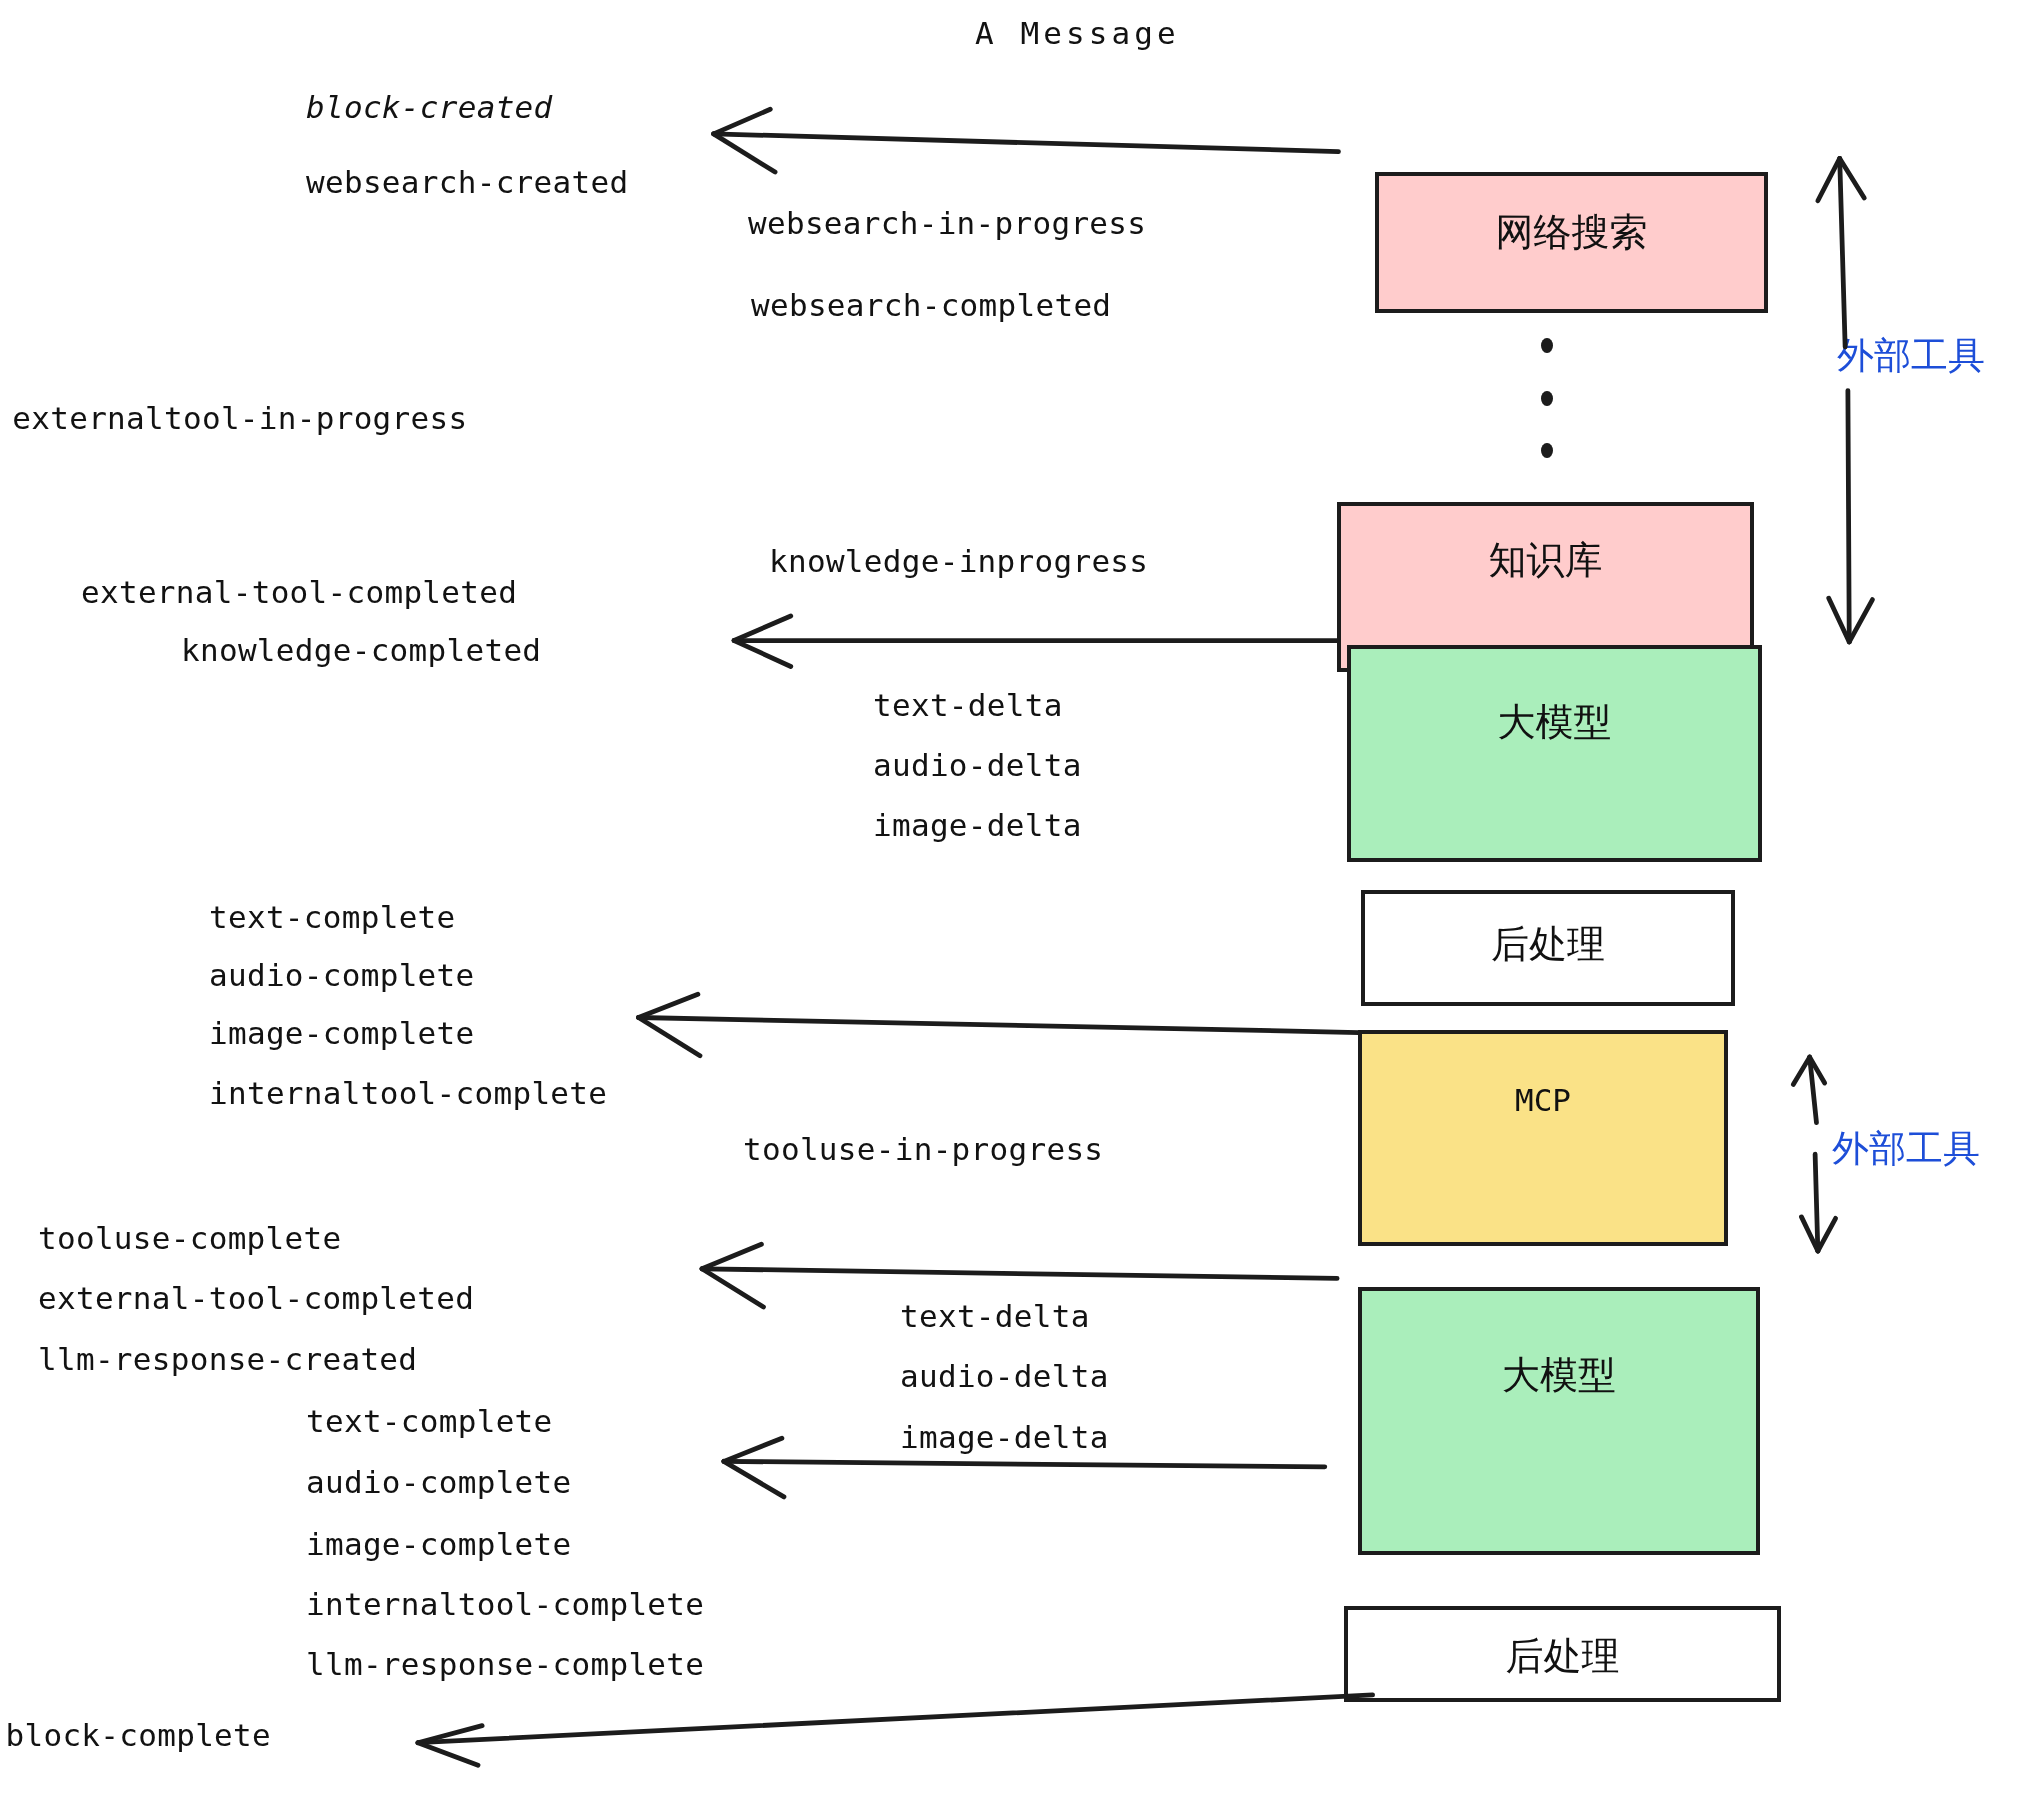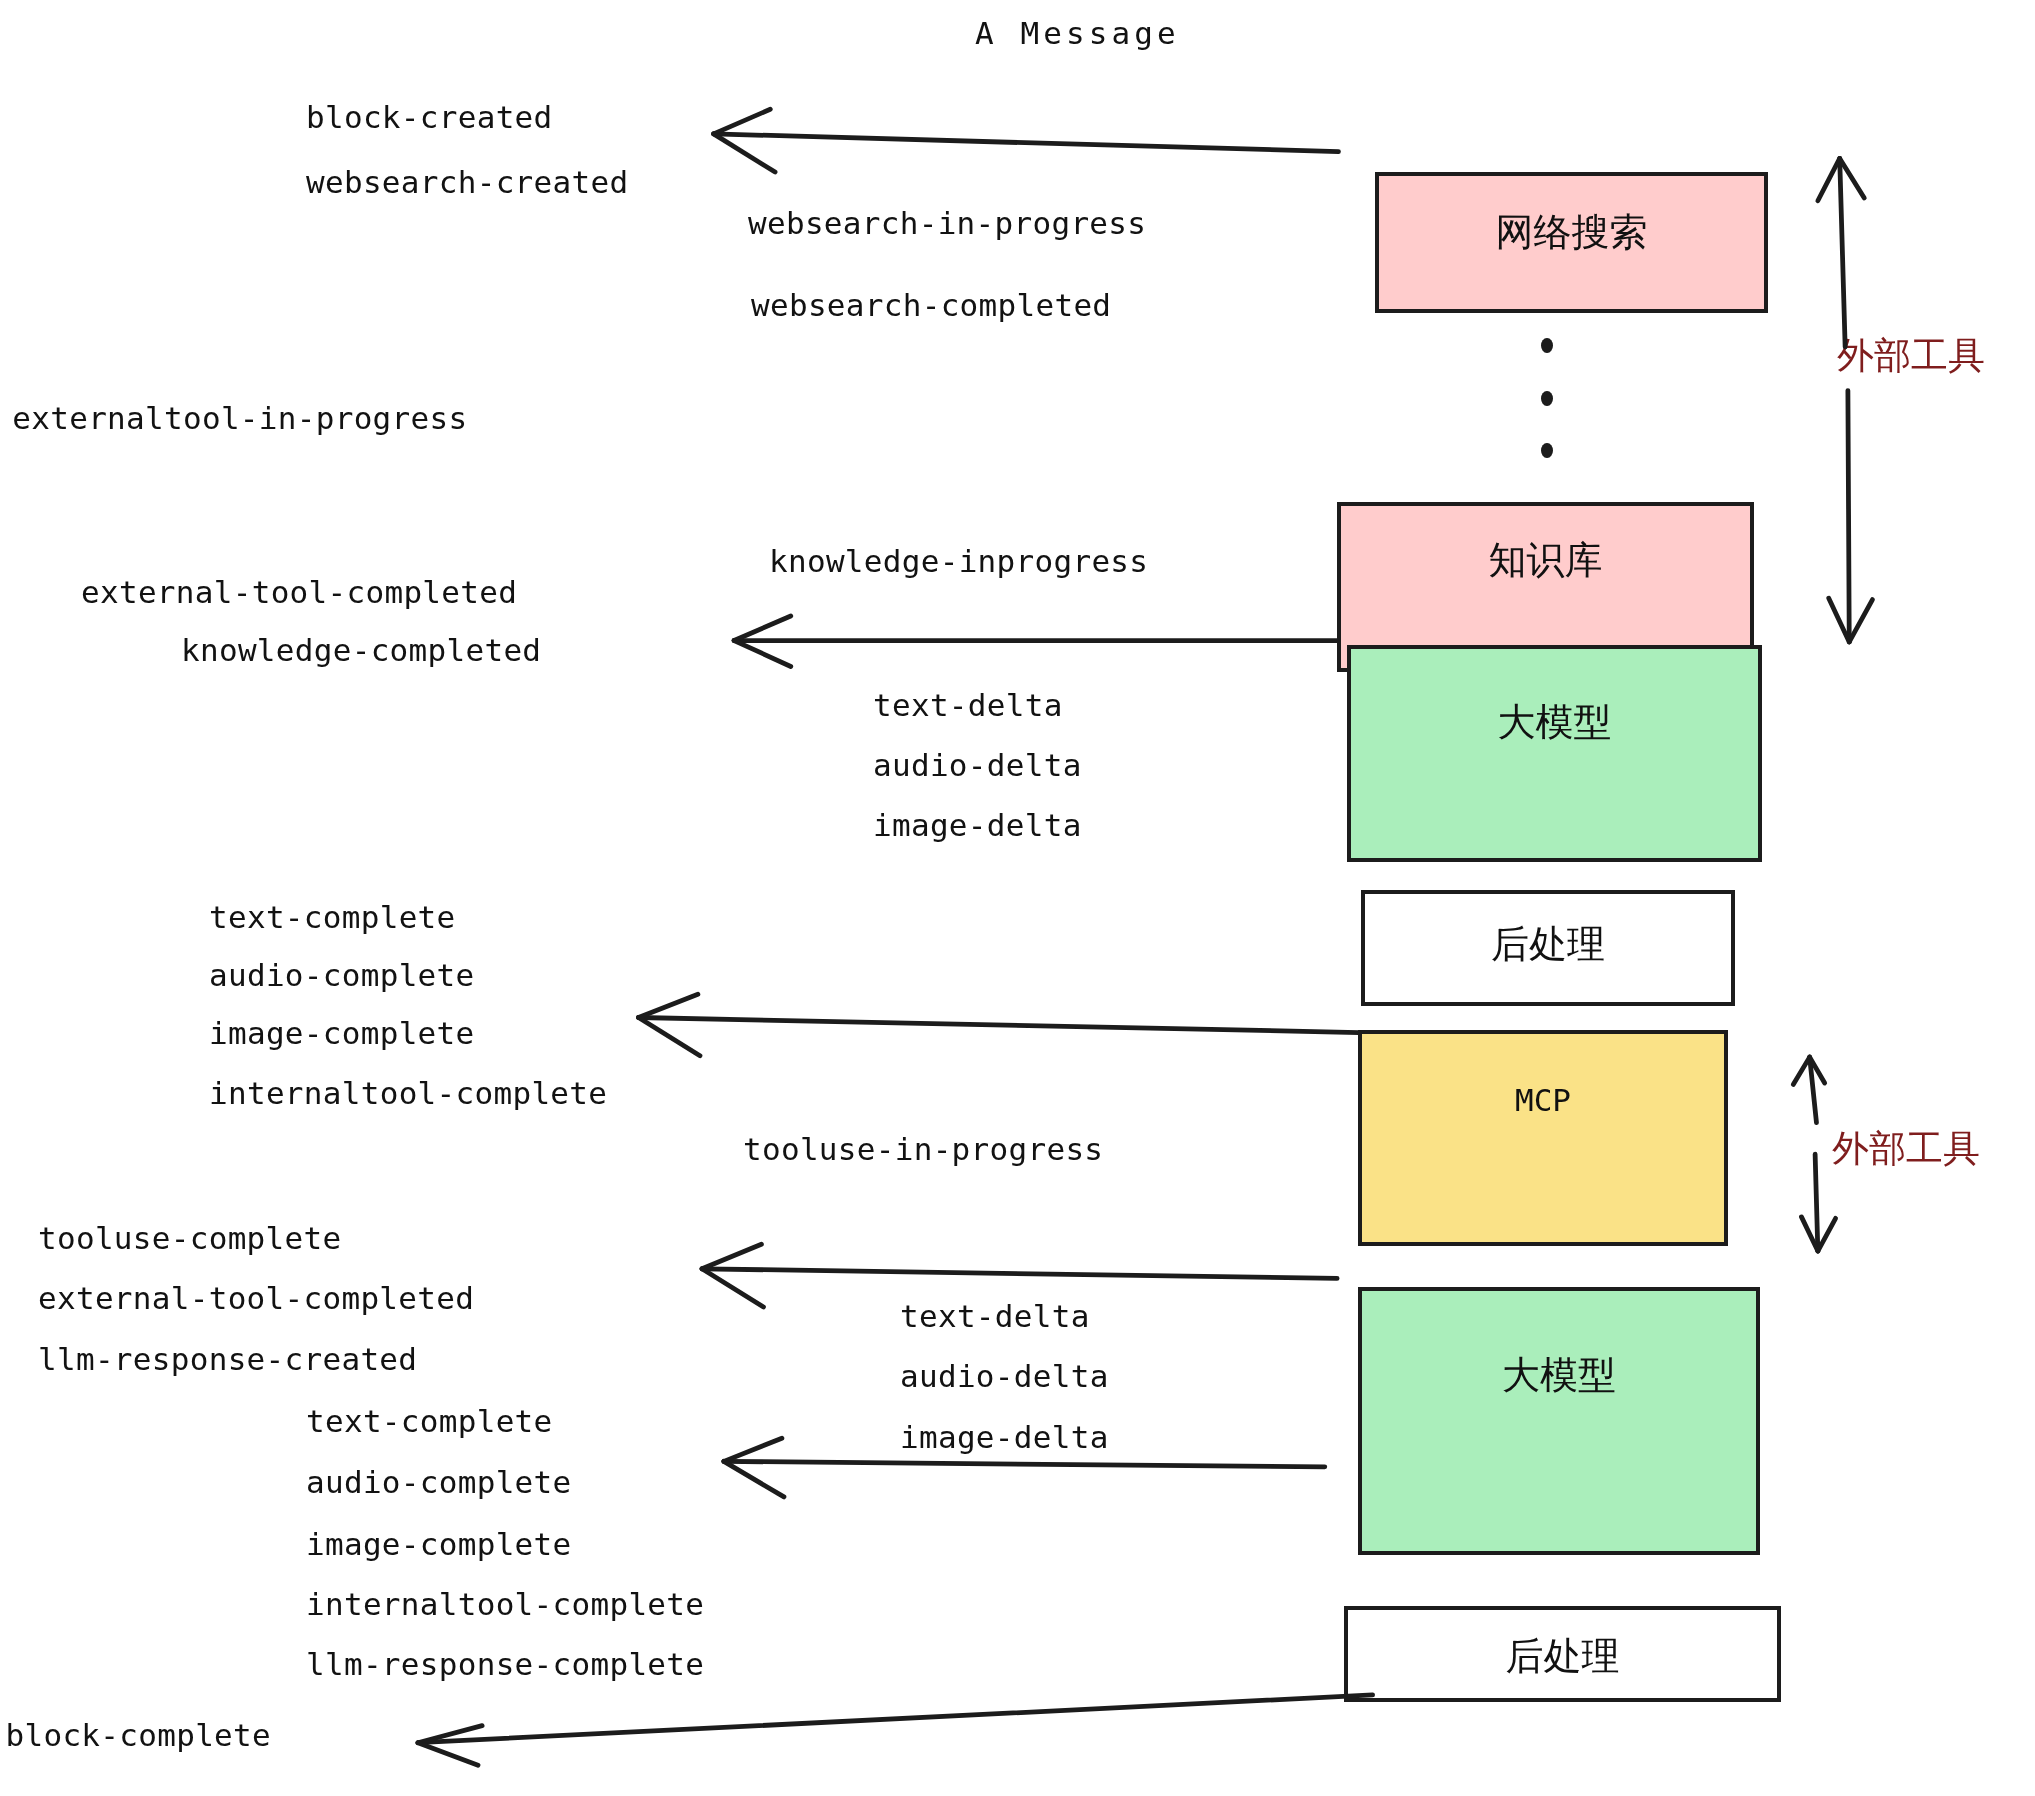--- a/index.html
+++ b/index.html
@@ -46,21 +46,21 @@
   .node.latin {
     font-family: "DejaVu Sans Mono", "Liberation Mono", monospace;
     font-size: 31px;
   }
   .node-label {
     display: block;
   }
   .side-label {
     position: absolute;
     white-space: nowrap;
-    color: #7f1d1d;
+    color: #1d4ed8;
     font-family: "DejaVu Sans", "Liberation Sans", sans-serif;
     font-size: 37px;
   }
   .dots {
     position: absolute;
     display: flex;
     flex-direction: column;
     align-items: center;
     justify-content: space-between;
   }
@@ -110,21 +110,21 @@
       </div>
     </div>
 
   <div class="dots" style="left:1540px; top:338px; width:13.7px; height:120px;">
     <span class="dot"></span>
     <span class="dot"></span>
     <span class="dot"></span>
   </div>
 
   <div id="events-layer">
-      <div class="ev" style="left: 306px; top: 102px;">block-created</div>
+      <div class="ev" style="left: 306px; top: 92px; font-style: italic;">block-created</div>
       <div class="ev" style="left: 306px; top: 167px;">websearch-created</div>
       <div class="ev" style="left: 748px; top: 208px;">websearch-in-progress</div>
       <div class="ev" style="left: 751px; top: 290px;">websearch-completed</div>
       <div class="ev" style="left: 12.3px; top: 403px;">externaltool-in-progress</div>
       <div class="ev" style="left: 769px; top: 546px;">knowledge-inprogress</div>
       <div class="ev" style="left: 81px; top: 577px;">external-tool-completed</div>
       <div class="ev" style="left: 181px; top: 635px;">knowledge-completed</div>
       <div class="ev" style="left: 873px; top: 690px;">text-delta</div>
       <div class="ev" style="left: 873px; top: 750px;">audio-delta</div>
       <div class="ev" style="left: 873px; top: 810px;">image-delta</div>

